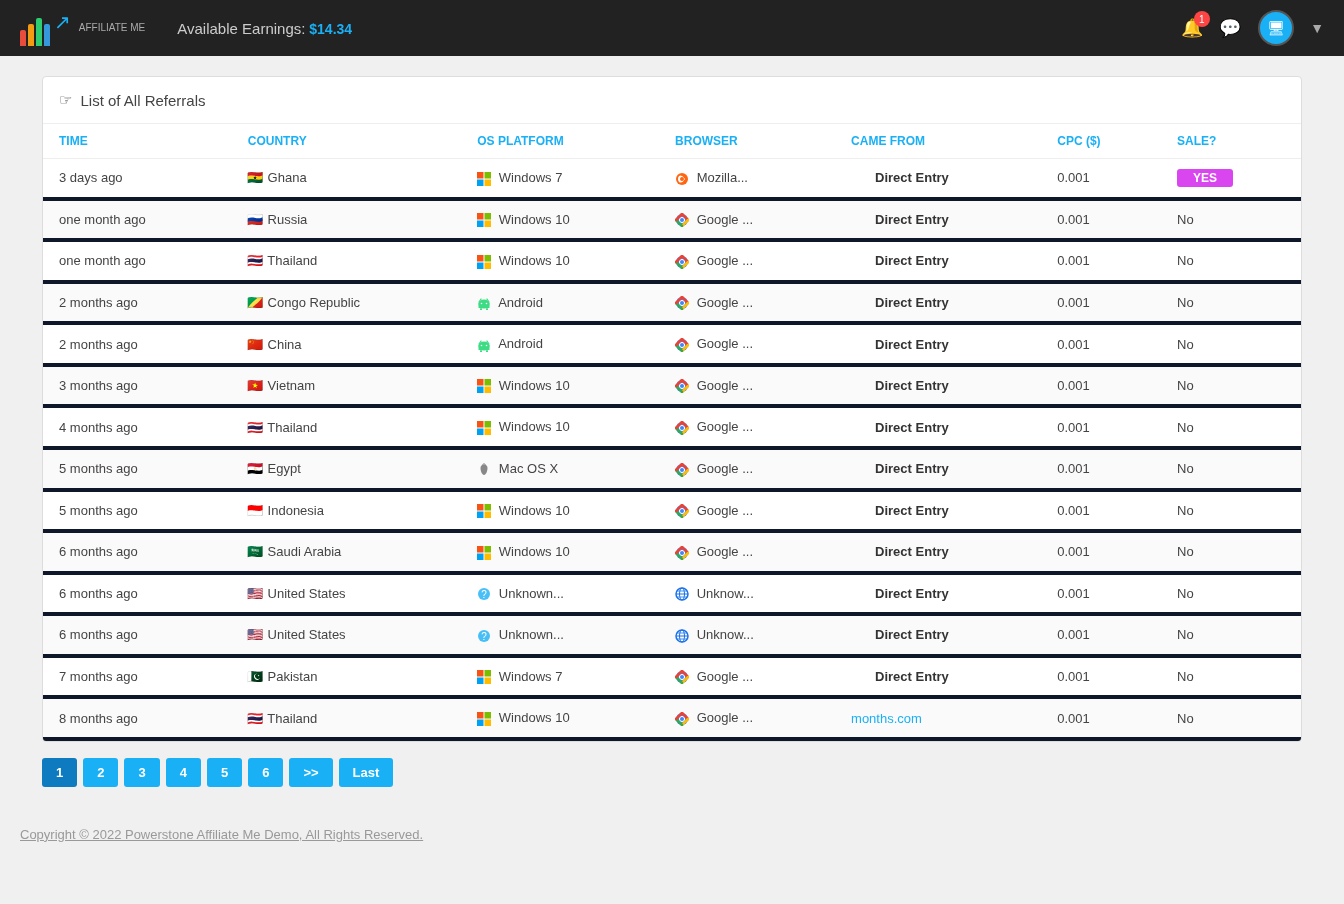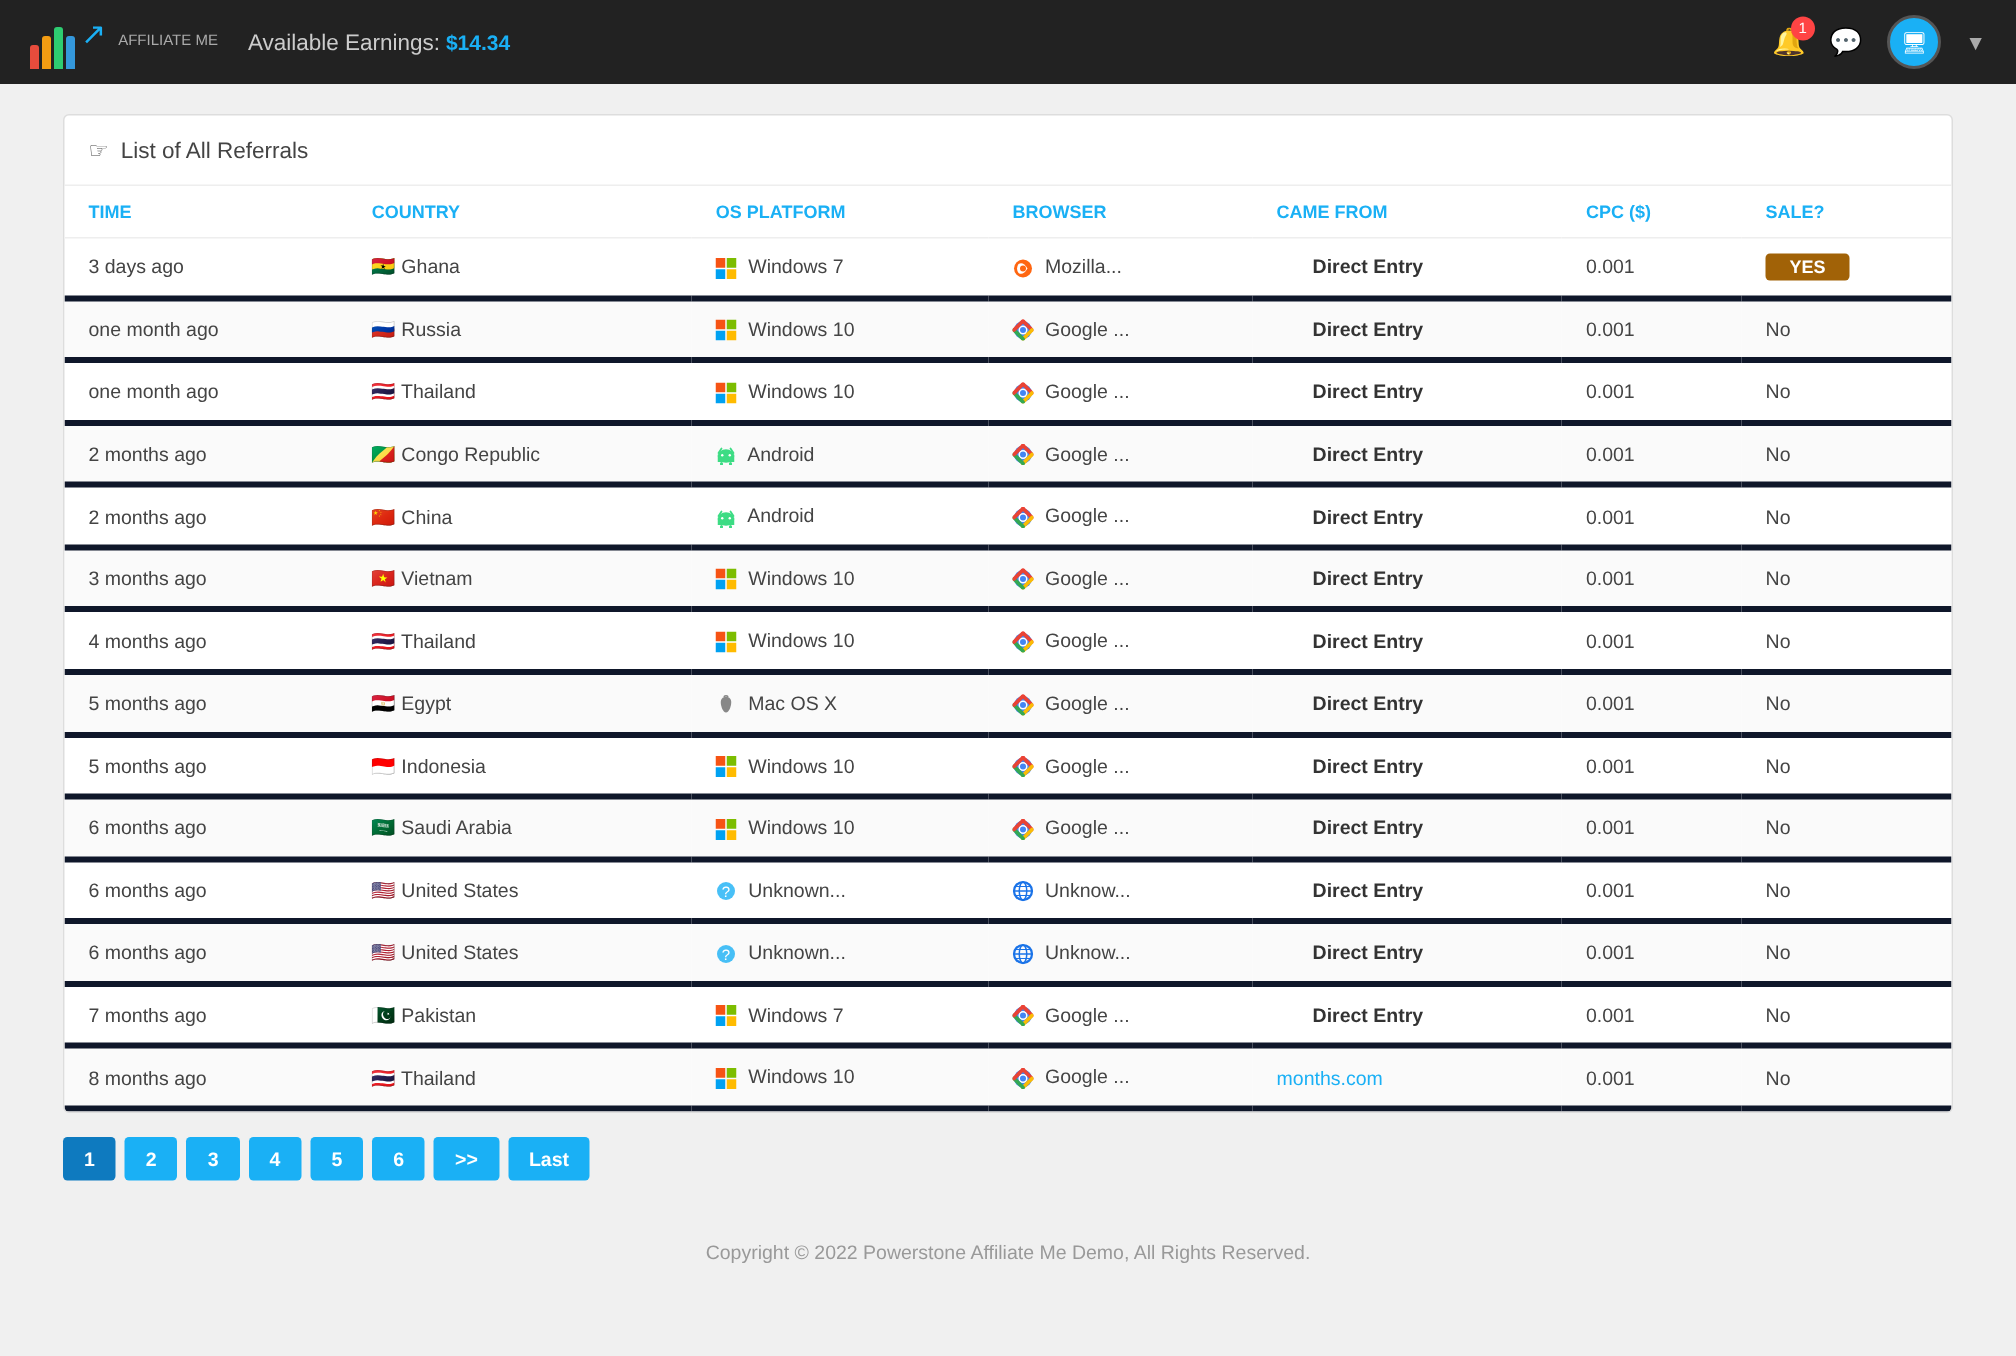--- a/index.html
+++ b/index.html
@@ -75,21 +75,21 @@
       border-bottom: 4px solid #0f172a;
     }
     tbody tr:nth-child(even) { background: #fafafa; }
     tbody td {
       padding: 11px 16px;
       color: #444;
       font-size: 13px;
     }
 
     .yes-badge {
-      background: #a16207; color: #fff;
+      background: #d946ef; color: #fff;
       padding: 2px 16px; border-radius: 3px;
       font-size: 12px; font-weight: bold;
     }
 
     .came-from-bold { font-weight: bold; color: #333; padding-left: 24px; }
     .came-from-link { color: #1ab0f5; text-decoration: none; }
 
     
     .pagination {
       display: flex; gap: 6px; margin-top: 16px;
@@ -97,39 +97,39 @@
     .page-btn {
       background: #1ab0f5; color: #fff;
       border: none; border-radius: 3px;
       padding: 7px 14px; cursor: pointer;
       font-size: 13px; font-weight: bold;
     }
     .page-btn.active { background: #0e7abf; }
 
     
     .footer {
-      text-align: center; padding: 20px;
-      color: #999; font-size: 13px;
+      padding: 20px;
+      color: #999; font-size: 13px; text-decoration: underline;
     }
   </style>
 </head>
 <body>
 
 <div class="header">
   <div class="header-left">
 
     <div class="logo-graphic">
       <div class="logo-bar" style="height:16px;background:#e74c3c;"></div>
       <div class="logo-bar" style="height:22px;background:#f39c12;"></div>
       <div class="logo-bar" style="height:28px;background:#2ecc71;"></div>
       <div class="logo-bar" style="height:22px;background:#3498db;"></div>
       <div style="color:#1ab0f5;font-size:20px;margin-left:2px;align-self:flex-start;">↗</div>
     </div>
     <div style="color:#aaa;font-size:10px;line-height:1;margin-left:-8px;">AFFILIATE ME</div>
-    <div style="margin-left:4px;">
+    <div style="margin-left:16px;">
       <span class="earnings-text">Available Earnings:</span>
       <span class="earnings-amount">$14.34</span>
     </div>
   </div>
   <div class="header-right">
     <div class="header-icon" style="position:relative;">
       🔔
       <span class="badge">1</span>
     </div>
     <div class="header-icon">💬</div>

